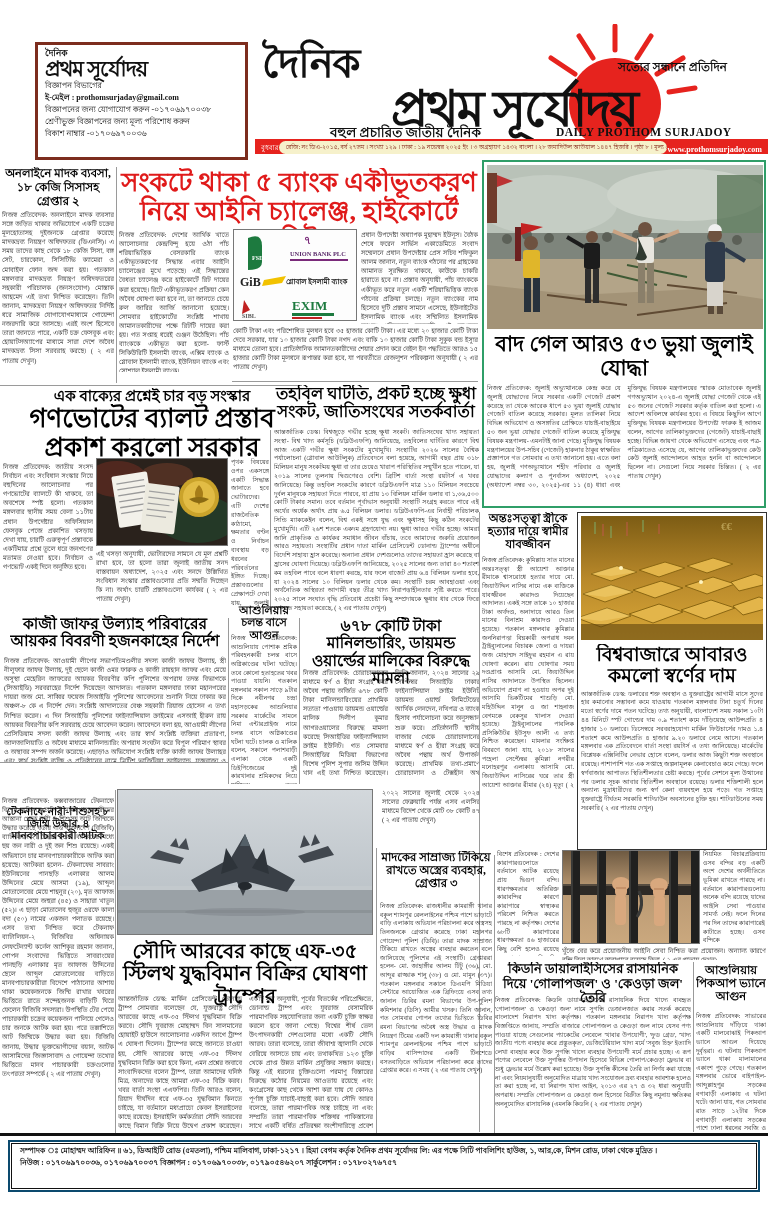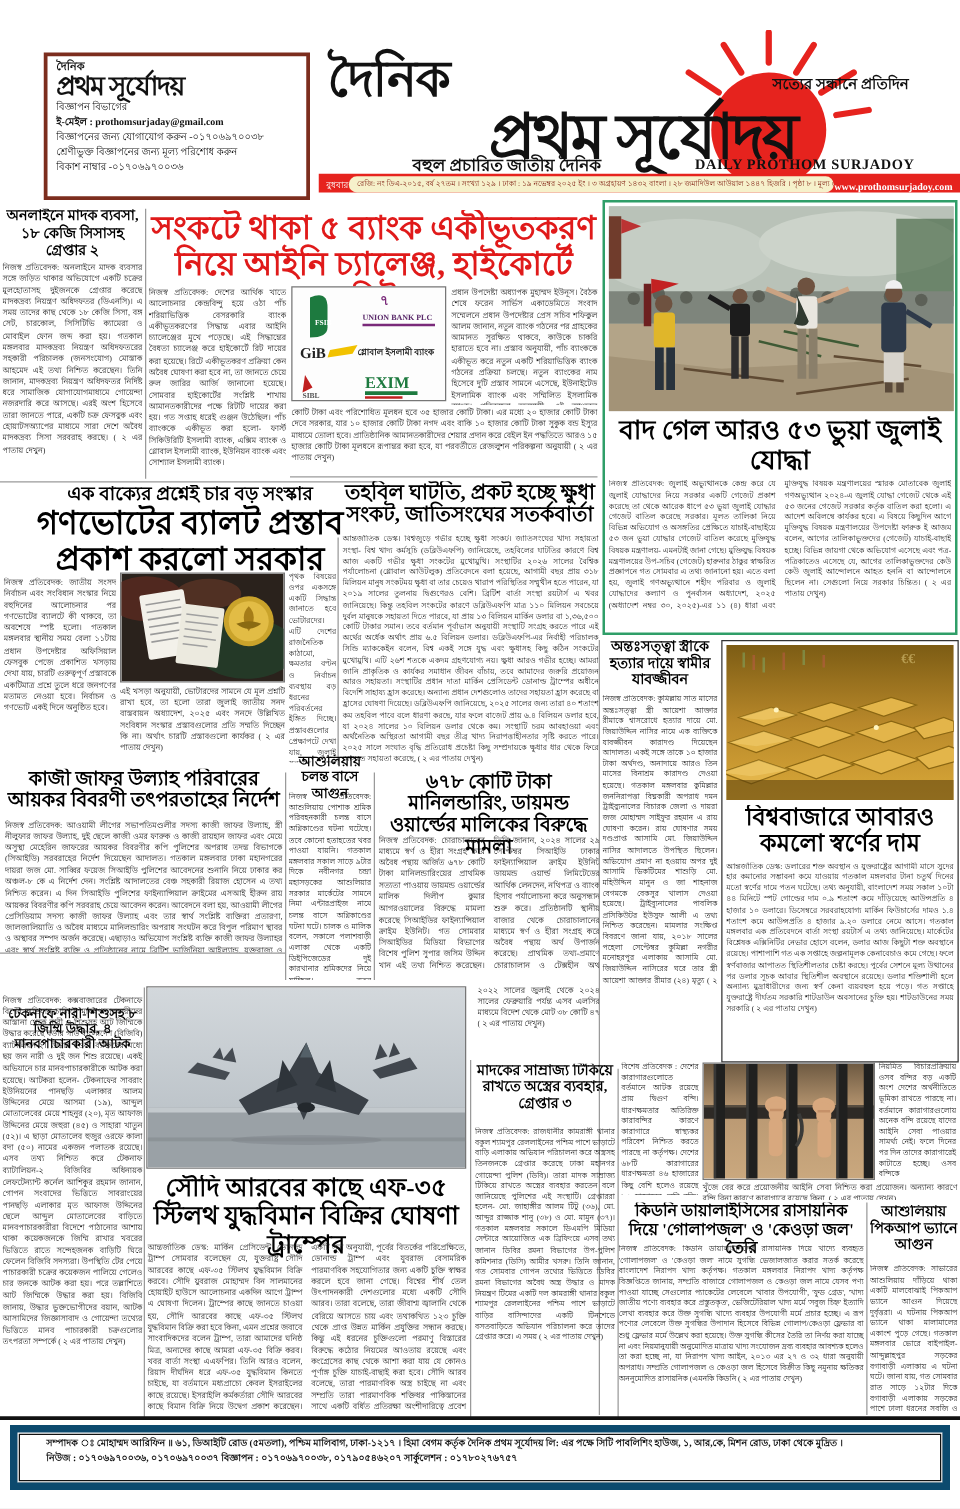--- a/index.html
+++ b/index.html
@@ -24,21 +24,21 @@
   .redbar{background:#e6231e;display:flex;align-items:flex-end;gap:0;padding:0 6px;box-sizing:border-box;z-index:3;}
   .redbar .day{color:#fff;font-size:7px;}
   .redbar .pill{background:#f6f1cb;color:#7a1508;font-size:6px;border-radius:7px;padding:1px 7px;white-space:nowrap;overflow:hidden;flex:1;}
   .redbar .url{color:#fff;font-size:8px;font-weight:bold;white-space:nowrap;}
   
   .lead-hl{color:#e01a1a;font-size:26px;}
   .greenbox{border:2px solid #2f9e68;background:#fff;box-sizing:border-box;padding:3px;}
   .goldbox{border:1px solid #333;background:#fff;box-sizing:border-box;padding:3px;}
   .imgframe{border:1px solid #777;box-sizing:border-box;overflow:hidden;}
   .thickrule{background:#111;}
-  .footerbox{border:6px solid #0c4a6e;box-shadow:inset 0 0 0 1px #fff, inset 0 0 0 2px #111;padding:3px 23px;box-sizing:border-box;}
+  .footerbox{border:2px solid #0c4a6e;box-shadow:inset 0 0 0 1px #fff, inset 0 0 0 2px #111;padding:3px 10px;box-sizing:border-box;}
   .footerbox .f1{font-size:7.6px;font-weight:bold;line-height:1.55;}
   svg{display:block;}
 </style>
 </head>
 <body>
 
 <div class="page">
 
   <div class="abs adbox" style="left:35px;top:42px;width:213px;height:118px;">
     <div style="position:relative;">
@@ -208,21 +208,21 @@
     </svg>
   </div>
   <div class="abs bd" style="left:96px;top:549px;width:132px;height:60px;">এই খসড়া অনুযায়ী, ভোটারদের সামনে যে মূল প্রশ্নটি রাখা হবে, তা হলো তারা জুলাই জাতীয় সনদ বাস্তবায়ন অধ্যাদেশ, ২০২৫ এবং সনদে উল্লিখিত সংবিধান সংস্কার প্রস্তাবগুলোর প্রতি সম্মতি দিচ্ছেন কি না। অর্থাৎ চারটি প্রস্তাবগুলো কার্যকর ( ২ এর পাতায় দেখুন)</div>
   <div class="abs bd" style="left:231px;top:458px;width:38px;height:152px;font-size:6.2px;">পৃথক বিষয়ের ওপর একসঙ্গে একটি সিদ্ধান্ত জানাতে হবে ভোটারদের। এটি দেশের রাজনৈতিক কাঠামো, ক্ষমতার বণ্টন ও নির্বাচন ব্যবস্থায় বড় ধরনের পরিবর্তনের ইঙ্গিত দিচ্ছে। প্রস্তাবগুলোর প্রেক্ষাপটে দেখা যায়, জুলাই সনদকে কেন্দ্র করে বিভিন্ন রাজনৈতিক দলের মধ্যে যে সমঝোতা তৈরি হয়েছিল, তার ওপর ভিত্তি করে এই সংস্কারের ছক তৈরি করা হয়েছে। নির্বাচনকালীন কাঠামো থেকে শুরু করে দুই কক্ষবিশিষ্ট সংসদ, নারীর প্রতিনিধিত্ব বাড়ানো, বিচার বিভাগের স্বাধীনতা ও স্থানীয় সরকারের ক্ষমতায়ন- সবকিছুই একই প্রশ্নের অন্তর্ভুক্ত করা হয়েছে। এই</div>
   <div class="abs vline" style="left:270px;top:430px;height:182px;"></div>
 
   <div class="abs hline" style="left:232px;top:381px;width:246px;"></div>
   <div class="abs hl" style="left:272px;top:385px;width:208px;font-size:16.5px;">তহবিল ঘাটতি, প্রকট হচ্ছে ক্ষুধা সংকট, জাতিসংঘের সতর্কবার্তা</div>
   <div class="abs bd" style="left:274px;top:428px;width:205px;height:186px;font-size:6.2px;">আন্তর্জাতিক ডেস্ক। বিশ্বজুড়ে গভীর হচ্ছে ক্ষুধা সংকট। জাতিসংঘের খাদ্য সহায়তা সংস্থা- বিশ্ব খাদ্য কর্মসূচি (ডব্লিউএফপি) জানিয়েছে, তহবিলের ঘাটতির কারণে বিশ্ব আজ একটি গভীর ক্ষুধা সংকটের মুখোমুখি। সংস্থাটির ২০২৬ সালের বৈশ্বিক পর্যালোচনা (গ্লোবাল আউটলুক) প্রতিবেদনে বলা হয়েছে, আগামী বছর প্রায় ৩১৮ মিলিয়ন মানুষ সংকটময় ক্ষুধা বা তার চেয়েও খারাপ পরিস্থিতির সম্মুখীন হতে পারেন, যা ২০১৯ সালের তুলনায় দ্বিগুণেরও বেশি। ব্রিটিশ বার্তা সংস্থা রয়টার্স এ খবর জানিয়েছে। কিন্তু তহবিল সংকটের কারণে ডব্লিউএফপি মাত্র ১১০ মিলিয়ন সবচেয়ে দুর্বল মানুষকে সহায়তা দিতে পারবে, যা প্রায় ১৩ বিলিয়ন মার্কিন ডলার বা ১,৩৬,৫০০ কোটি টাকার সমান। তবে বর্তমান পূর্বাভাস অনুযায়ী সংস্থাটি সংগ্রহ করতে পারে এই অর্থের অর্ধেক অর্থাৎ প্রায় ৬.৫ বিলিয়ন ডলার। ডব্লিউএফপি-এর নির্বাহী পরিচালক সিন্ডি ম্যাককেইন বলেন, বিশ্ব একই সঙ্গে যুদ্ধ এবং ক্ষুধাসহ কিছু কঠিন সংকটের মুখোমুখি। এটি ২৬শ শতকে একদম গ্রহণযোগ্য নয়। ক্ষুধা আরও গভীর হচ্ছে। আমরা জানি প্রাকৃতিক ও কার্যকর সমাধান জীবন বাঁচায়, তবে আমাদের জরুরি প্রয়োজন আরও সহায়তা। সংস্থাটির প্রধান দাতা মার্কিন প্রেসিডেন্ট ডোনাল্ড ট্রাম্পের অধীনে বিদেশি সাহায্য হ্রাস করেছে। অন্যান্য প্রধান দেশগুলোও তাদের সহায়তা হ্রাস করেছে বা হ্রাসের ঘোষণা দিয়েছে। ডব্লিউএফপি জানিয়েছে, ২০২৫ সালের জন্য তারা ৪০ শতাংশ কম তহবিল পাবে বলে ধারণা করছে, যার ফলে বাজেট প্রায় ৬.৪ বিলিয়ন ডলার হবে, যা ২০২৪ সালের ১০ বিলিয়ন ডলার থেকে কম। সংস্থাটি চরম আবহাওয়া এবং অর্থনৈতিক অস্থিরতা আগামী বছর তীব্র খাদ্য নিরাপত্তাহীনতার সৃষ্টি করতে পারে। ২০২৫ সালে সংঘাত বৃদ্ধি প্রতিরোধ প্রচেষ্টা কিছু সম্প্রদায়কে ক্ষুধার ধার থেকে ফিরে আসতে সহায়তা করেছে, ( ২ এর পাতায় দেখুন)</div>
 
-  <div class="abs hl" style="left:4px;top:615px;width:222px;font-size:15.5px;">কাজী জাফর উল্যাহ পরিবারের আয়কর বিবরণী তৎপরতাহের নির্দেশ</div>
+  <div class="abs hl" style="left:4px;top:615px;width:222px;font-size:15.5px;">কাজী জাফর উল্যাহ পরিবারের আয়কর বিবরণী হজনকাহের নির্দেশ</div>
   <div class="abs bd" style="left:4px;top:656px;width:222px;height:106px;">নিজস্ব প্রতিবেদক: আওয়ামী লীগের সভাপতিমণ্ডলীর সদস্য কাজী জাফর উল্যাহ, স্ত্রী নীলুফার জাফর উল্যাহ, দুই ছেলে কাজী ওমর ফারুক ও কাজী রায়হান জাফর এবং মেয়ে অসুস্থা মেহেরিন জাফরের আয়কর বিবরণীর কপি পুলিশের অপরাধ তদন্ত বিভাগকে (সিআইডি) সরবরাহের নির্দেশ দিয়েছেন আদালত। গতকাল মঙ্গলবার ঢাকা মহানগরের দায়রা জজ মো. সাব্বির ফয়েজ সিআইডি পুলিশের আবেদনের শুনানি নিয়ে ঢাকার কর অঞ্চল-৮ কে এ নির্দেশ দেন। সংশ্লিষ্ট আদালতের বেঞ্চ সহকারী রিয়াজ হোসেন এ তথ্য নিশ্চিত করেন। এ দিন সিআইডি পুলিশের ফাইন্যান্সিয়াল ক্রাইমের এসআই হীরুন রায় আয়কর বিবরণীর কপি সরবরাহ চেয়ে আবেদন করেন। আবেদনে বলা হয়, আওয়ামী লীগের প্রেসিডিয়াম সদস্য কাজী জাফর উল্যাহ এবং তার স্বার্থ সংশ্লিষ্ট ব্যক্তিরা প্রতারণা, জালজালিয়াতি ও অবৈধ মাধ্যমে মানিলন্ডারিং অপরাধ সংঘটন করে বিপুল পরিমাণ স্থাবর ও অস্থাবর সম্পদ অর্জন করেছে। এছাড়াও অভিযোগ সংশ্লিষ্ট ব্যক্তি কাজী জাফর উল্যাহর এবং স্বার্থ সংশ্লিষ্ট ব্যক্তি ও প্রতিষ্ঠানের নামে ব্রিটিশ ভার্জিনিয়া আইল্যান্ড, যুক্তরাজ্য ও দুবাইসহ বিভিন্ন দেশে অর্থ পাচারের অভিযোগ রয়েছে। অনুসন্ধানের সূত্র ও নিরপেক্ষ অনুসন্ধানের স্বার্থে অভিযুক্তের ২০০৬ থেকে ২০২৫ সাল ( ২ এর পাতায় দেখুন)</div>
   <div class="abs vline" style="left:228px;top:618px;height:166px;"></div>
 
   <div class="abs hl" style="left:231px;top:604px;width:66px;font-size:11px;">আশুলিয়ায় চলন্ত বাসে আগুন</div>
   <div class="abs bd" style="left:231px;top:634px;width:66px;height:150px;font-size:6.1px;">নিজস্ব প্রতিবেদক: আশুলিয়ায় পোশাক শ্রমিক পরিবহনকারী চলন্ত বাসে অগ্নিকাণ্ডের ঘটনা ঘটেছে। তবে কোনো হতাহতের খবর পাওয়া যায়নি। গতকাল মঙ্গলবার সকাল সাড়ে ৯টার দিকে নবীনগর চন্দ্রা মহাসড়কের আশুলিয়ার সরকার মার্কেটের সামনে নিমা এন্টারপ্রাইজ নামে চলন্ত বাসে অগ্নিকাণ্ডের ঘটনা ঘটে। চালক ও মালিক বলেন, সকালে পলাশবাড়ী এলাকা থেকে একটি ডিইপিজেডের দুই কারখানার শ্রমিকদের নিয়ে যাচ্ছিল। নতুন ডিইপিজেডের সামনে যেতেই ইঞ্জিনে আগুনের ফুলকি দেখা যায়। পরে যাত্রীরা চিৎকার শুরু করলে শ্রমিকরা দ্রুত বাসের ভেতর থেকে নেমে যান। খবর পেয়ে ফায়ার সার্ভিসের সদস্যরা এসে অগ্নিকাণ্ডের ঘটনা নিয়ন্ত্রণে আনেন। ( ২ এর পাতায় দেখুন)</div>
   <div class="abs vline" style="left:299px;top:618px;height:166px;"></div>
 
   <div class="abs hl" style="left:302px;top:617px;width:178px;font-size:15.5px;">৬৭৮ কোটি টাকা মানিলন্ডারিং, ডায়মন্ড ওয়ার্ল্ডের মালিকের বিরুদ্ধে মামলা</div>
   <div class="abs bd bd2" style="left:303px;top:668px;width:177px;height:116px;">নিজস্ব প্রতিবেদক: চোরাচালানের মাধ্যমে স্বর্ণ ও হীরা সংগ্রহ করে অবৈধ পন্থায় অর্জিত ৬৭৮ কোটি টাকা মানিলন্ডারিংয়ের প্রাথমিক সত্যতা পাওয়ায় ডায়মন্ড ওয়ার্ল্ডের মালিক দিলীপ কুমার আগরওয়ালের বিরুদ্ধে মামলা করেছে সিআইডির ফাইন্যান্সিয়াল ক্রাইম ইউনিট। গত সোমবার সিআইডির মিডিয়া বিভাগের বিশেষ পুলিশ সুপার জসিম উদ্দিন খান এই তথ্য নিশ্চিত করেছেন। তিনি জানান, ২০২৪ সালের ২৯ সেপ্টেম্বর সিআইডি ঢাকার ফাইন্যান্সিয়াল ক্রাইম ইউনিট ডায়মন্ড ওয়ার্ল্ড লিমিটেডের আর্থিক লেনদেন, নথিপত্র ও ব্যাংক হিসাব পর্যালোচনা করে অনুসন্ধান শুরু করে। প্রতিষ্ঠানটি স্থানীয় বাজার থেকে চোরাচালানের মাধ্যমে স্বর্ণ ও হীরা সংগ্রহ করে অবৈধ পন্থায় অর্থ উপার্জন করেছে। প্রাথমিক তথ্য-প্রমাণে চোরাচালান ও টেক্সহীন অর্থ উপার্জনের সত্যতা পেলার পর সোমবার দিলীপ কুমার আগরওয়ালের বিরুদ্ধে ৬৭৮ কোটি ১৯ লাখ ১৪ হাজার ১৫ টাকা মানিলন্ডারিংয়ের অভিযোগে গুলশান থানায় মামলা করে সিআইডি। সিআইডি জানায়, দিলীপ কুমার আগরওয়ালা ডায়মন্ড ওয়ার্ল্ড ও ডায়মন্ড ওয়ার্ল্ড লিমিটেডের স্বত্বাধিকারী হিসেবে দীর্ঘদিন ধরে দেশে-বিদেশে স্বর্ণ ও হীরা ব্যবসা পরিচালনার আড়ালে অর্থ পাচার ও চোরাকারবারি করে আসছিলেন।</div>
   <div class="abs bd" style="left:382px;top:788px;width:98px;height:56px;">২০২২ সালের জুলাই থেকে ২০২৪ সালের ফেব্রুয়ারি পর্যন্ত এসব এলসির মাধ্যমে বিদেশ থেকে মোট ৩৮ কোটি ৪৭ ( ২ এর পাতায় দেখুন)</div>

